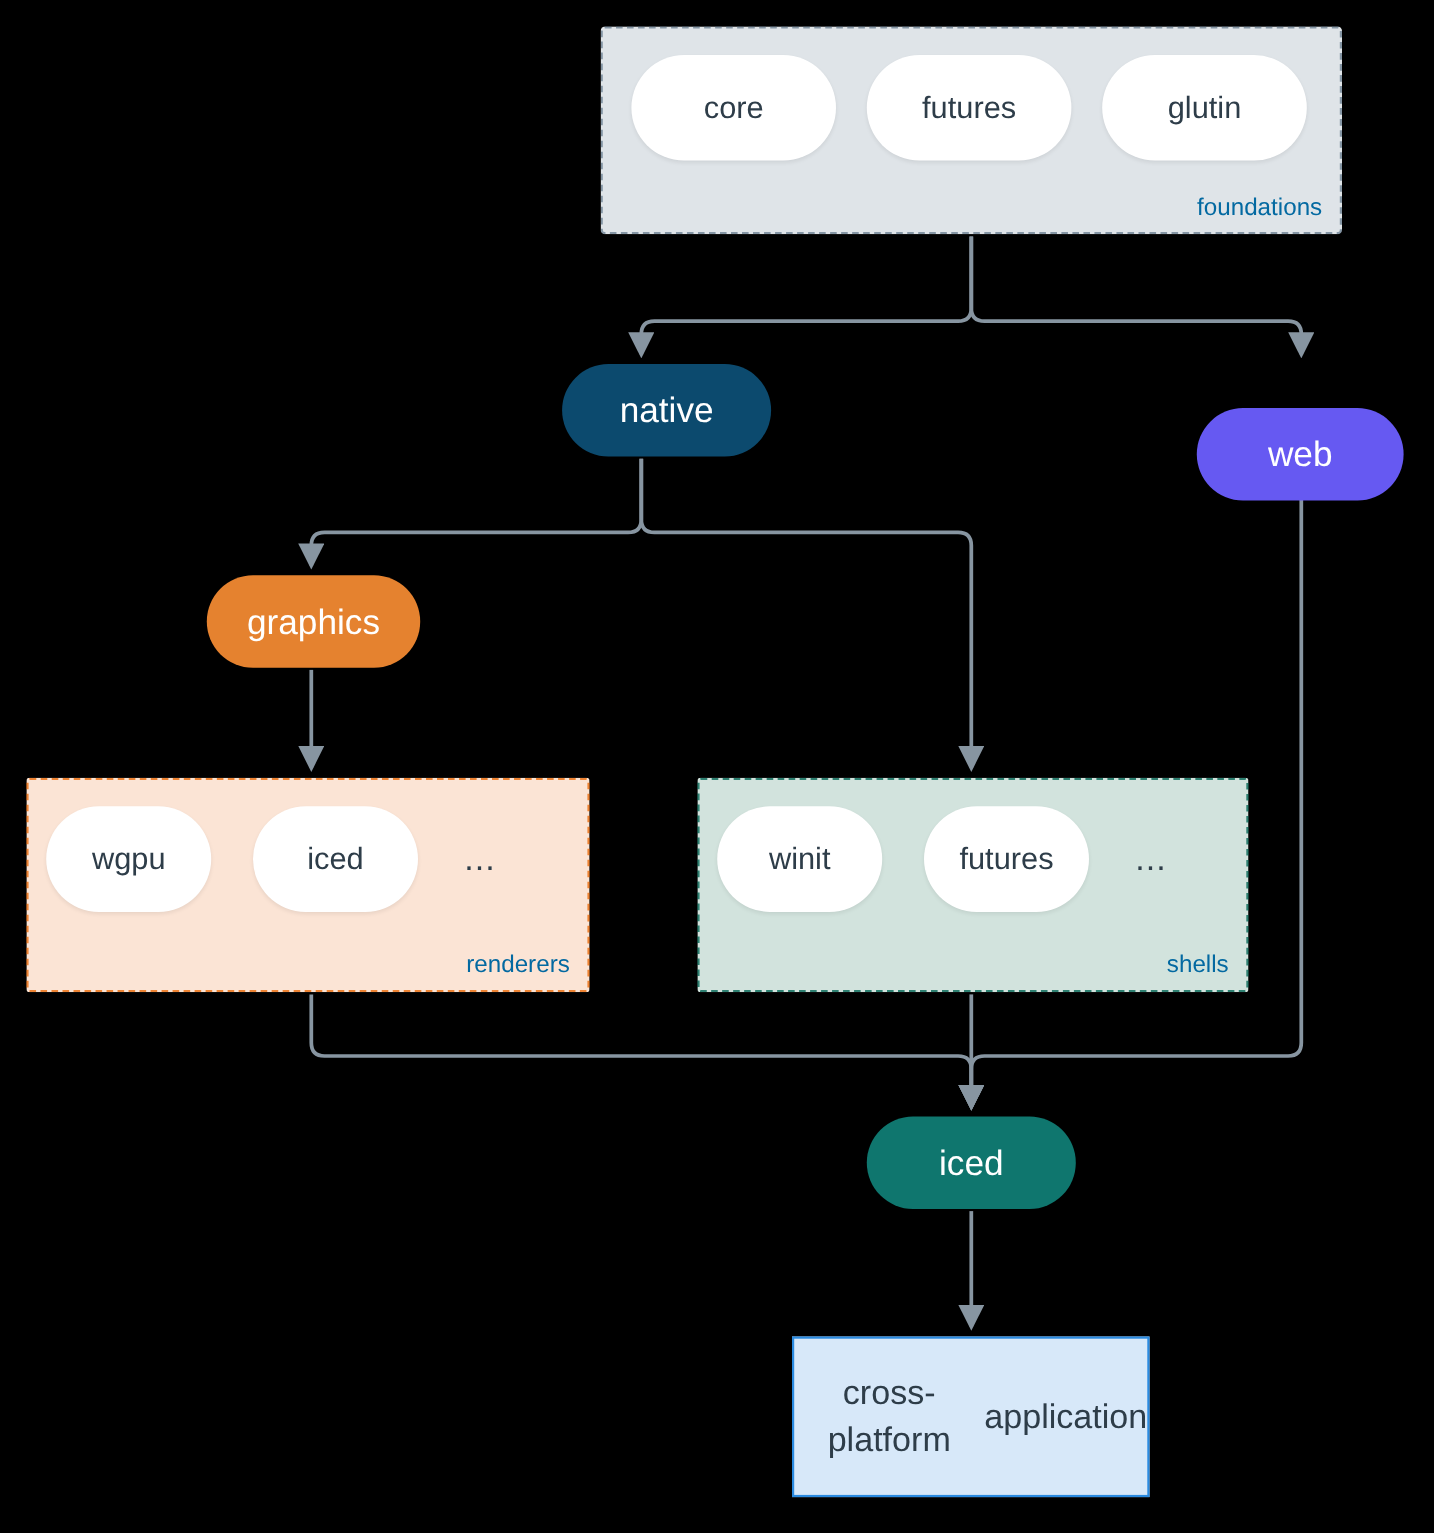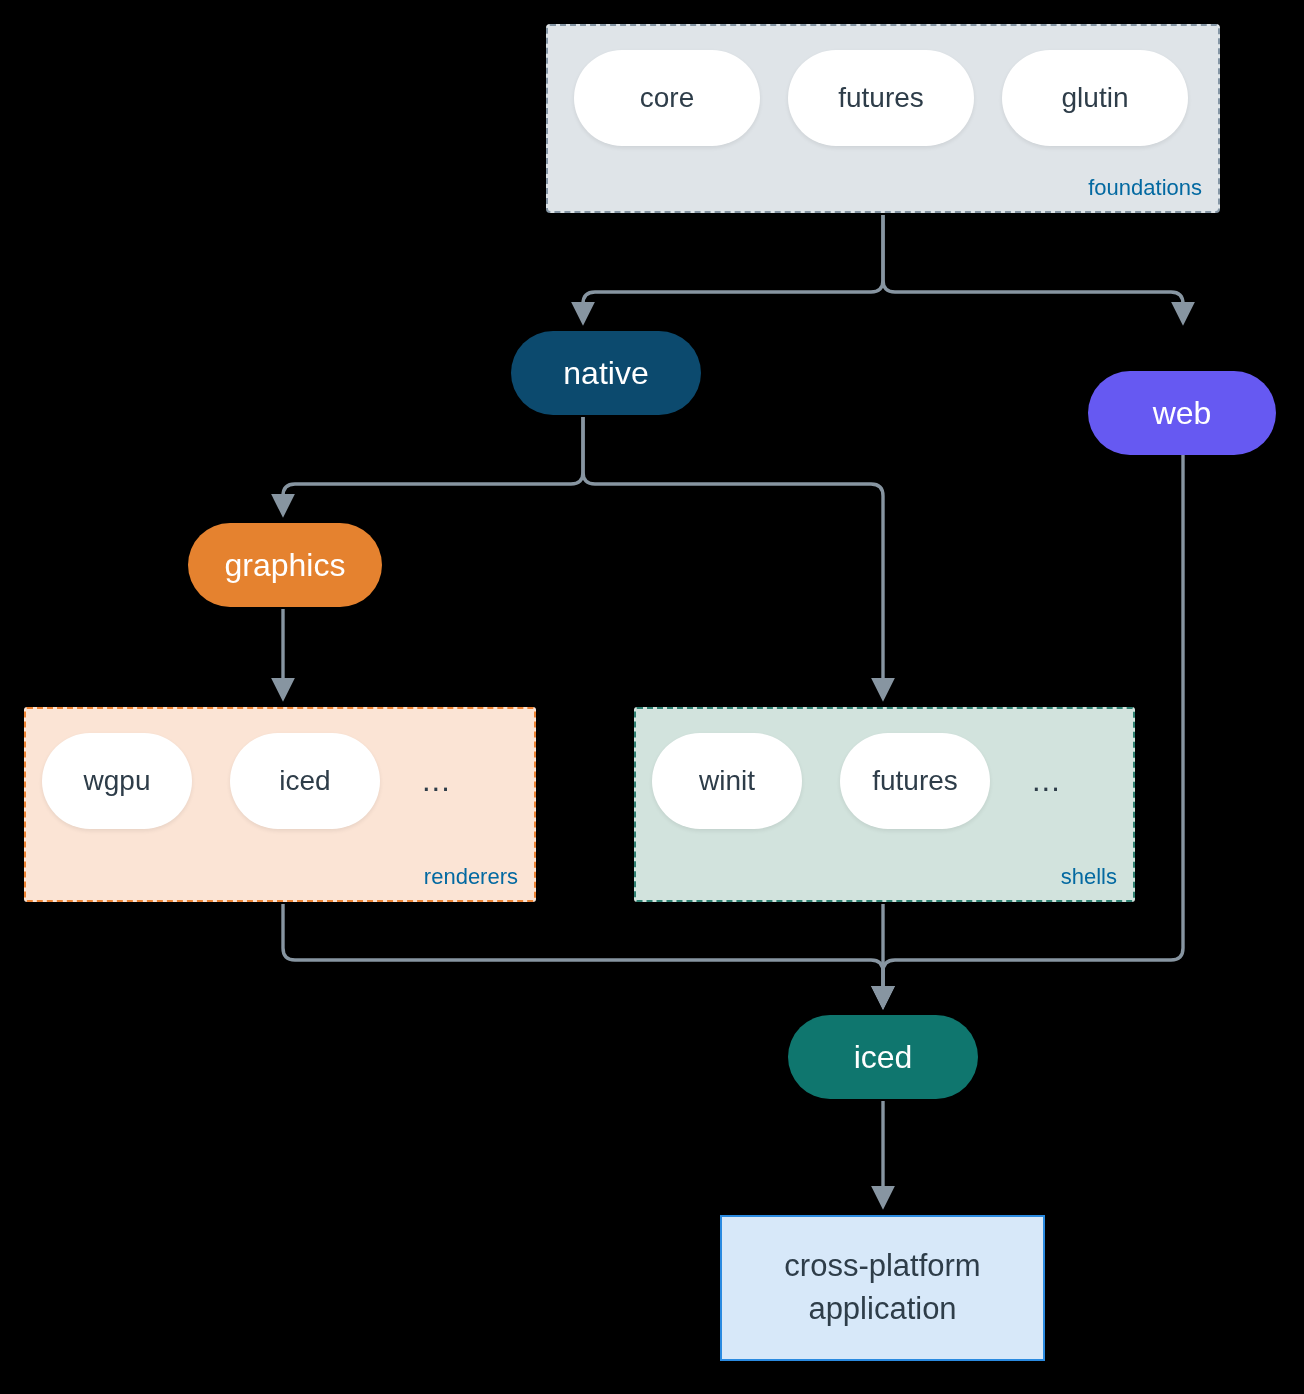--- a/index.html
+++ b/index.html
@@ -113,21 +113,21 @@
 
   
   .node-app {
     position: absolute;
     left: 720px;  top: 1215px;
     width: 325px; height: 146px;
     box-sizing: border-box;
     background: #d7e8f9;
     border: 2px solid #2a8ae0;
     display: flex;
-    flex-direction: column;
+    flex-direction: row;
     align-items: center;
     justify-content: center;
     font-size: 31px;
     color: #2e3d49;
     line-height: 1.38;
     text-align: center;
   }
 </style>
 </head>
 <body>

